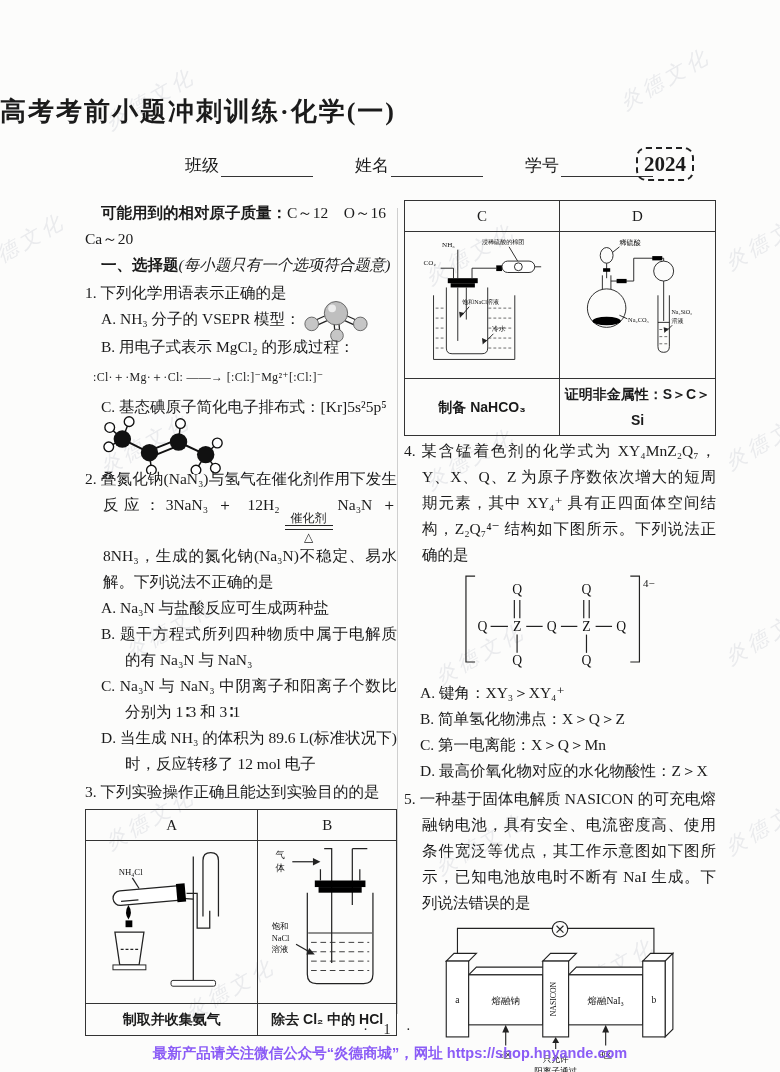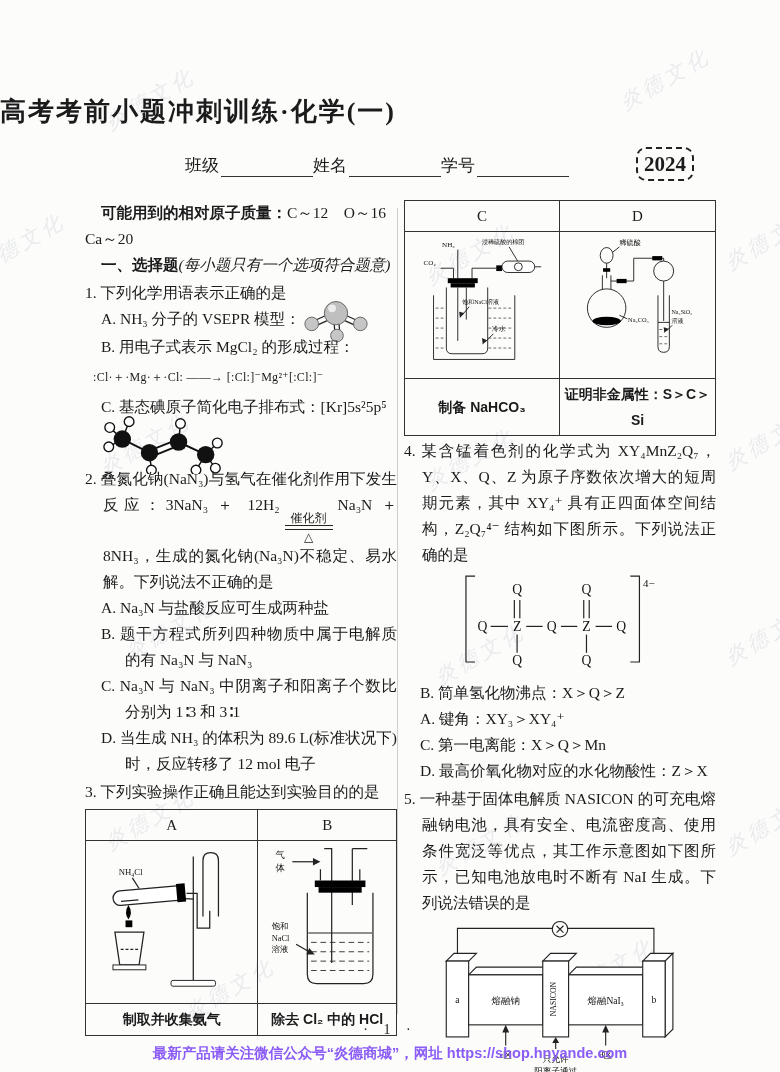--- a/index.html
+++ b/index.html
@@ -2,21 +2,21 @@
 <html><head>
 <meta charset="utf-8">
 <style>
   html,body{margin:0;padding:0;background:#e9e9e9;}
   .page{position:relative;width:780px;height:1072px;background:#fcfcfb;overflow:hidden;
         font-family:"Liberation Serif","DejaVu Serif",serif;color:#1b1b1b;}
   .wm{position:absolute;transform:rotate(-30deg);color:#c6c9d2;opacity:.33;
       font-size:21px;letter-spacing:4px;font-style:italic;white-space:nowrap;pointer-events:none;}
   .title{position:absolute;top:94px;left:0;width:780px;text-align:left;
          font-size:26px;font-weight:bold;letter-spacing:2px;}
-  .fields{position:absolute;top:154px;left:185px;display:flex;font-size:17px;}
+  .fields{position:absolute;top:154px;left:185px;display:flex;gap:42px;font-size:17px;}
   .field{display:flex;align-items:flex-end;}
   .blank{display:inline-block;width:92px;border-bottom:1px solid #333;height:20px;margin-left:2px;}
   .badge{position:absolute;top:147px;left:636px;width:54px;height:30px;border:2px dashed #222;
          border-radius:10px;display:flex;align-items:center;justify-content:center;
          font-weight:bold;font-size:21px;}
   .divider{position:absolute;left:397px;top:208px;width:1px;height:806px;background:#cfcfcf;}
   .col{position:absolute;top:200px;width:312px;font-size:15.5px;line-height:26px;text-align:justify;}
   .col-left{left:85px;}
   .col-right{left:404px;}
   .bsans{font-family:"Liberation Sans","DejaVu Sans",sans-serif;font-weight:bold;margin-left:16px;}
@@ -345,22 +345,22 @@
             <line x1="154" y1="61" x2="172" y2="61"></line>
           <line x1="65" y1="32" x2="65" y2="52"></line>
             <line x1="71" y1="32" x2="71" y2="52"></line>
           <line x1="141" y1="32" x2="141" y2="52"></line>
             <line x1="147" y1="32" x2="147" y2="52"></line>
           <line x1="68" y1="70" x2="68" y2="90"></line>
             <line x1="144" y1="70" x2="144" y2="90"></line>
         </g>
       </svg>
     </div>
+    <div class="opt"><span>A. 键角：XY₃＞XY₄⁺</span></div>
     <div class="opt"><span>B. 简单氢化物沸点：X＞Q＞Z</span></div>
-    <div class="opt"><span>A. 键角：XY₃＞XY₄⁺</span></div>
     <div class="opt"><span>C. 第一电离能：X＞Q＞Mn</span></div>
     <div class="opt"><span>D. 最高价氧化物对应的水化物酸性：Z＞X</span></div>
 
     <div class="q">
       <span>5.</span> <span>一种基于固体电解质 NASICON 的可充电熔融钠电池，具有安全、电流密度高、使用条件宽泛等优点，其工作示意图如下图所示，已知电池放电时不断有 NaI 生成。下列说法错误的是</span>
     </div>
     <div class="centerfig">
       <svg width="276" height="162" viewBox="0 0 300 188">
         <path class="ln" d="M31,50 V12 H141" stroke-width="1.5"></path>
         <path class="ln" d="M159,12 H259 V50" stroke-width="1.5"></path>

